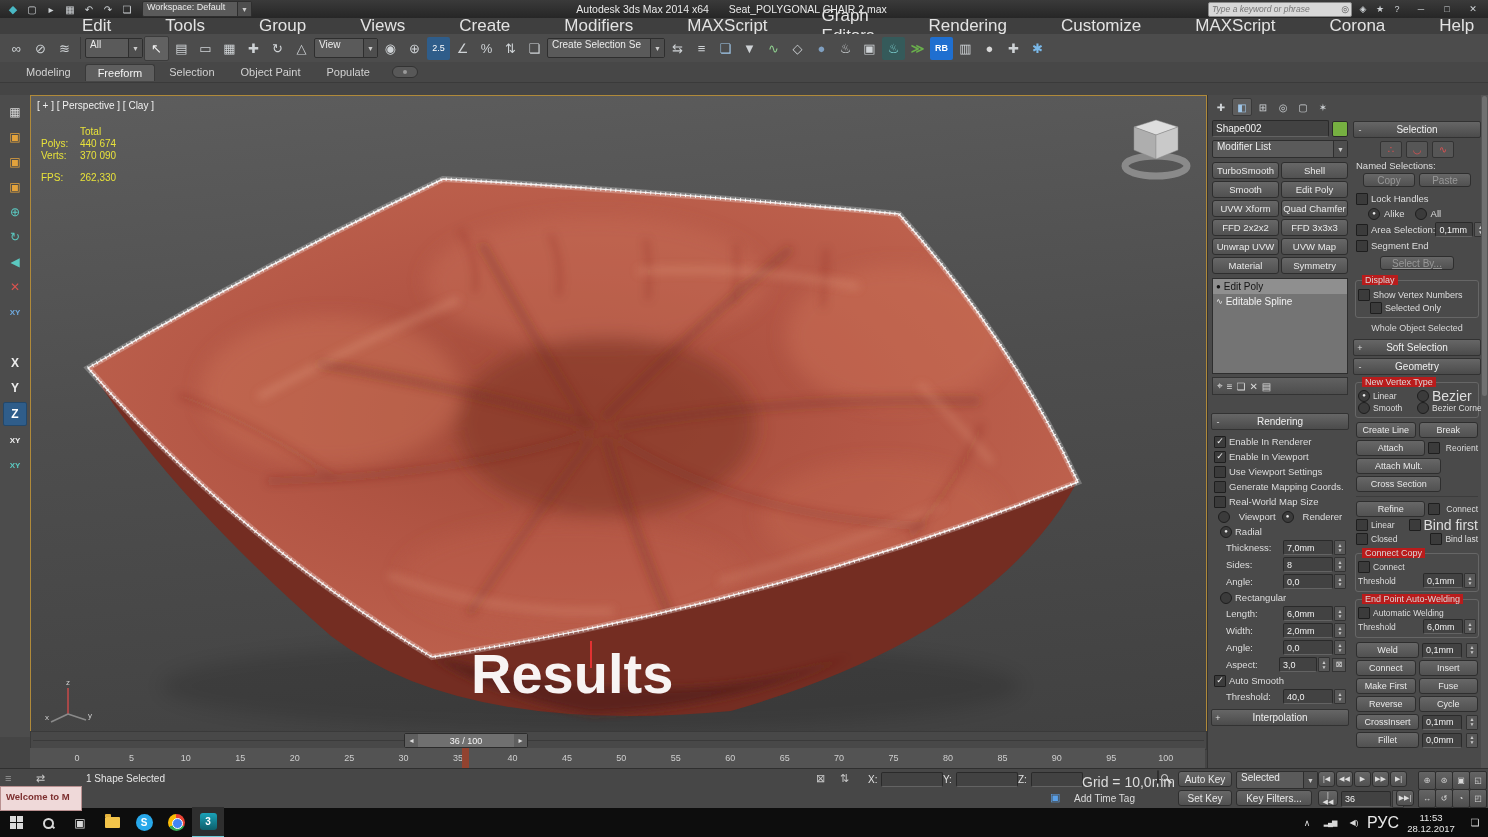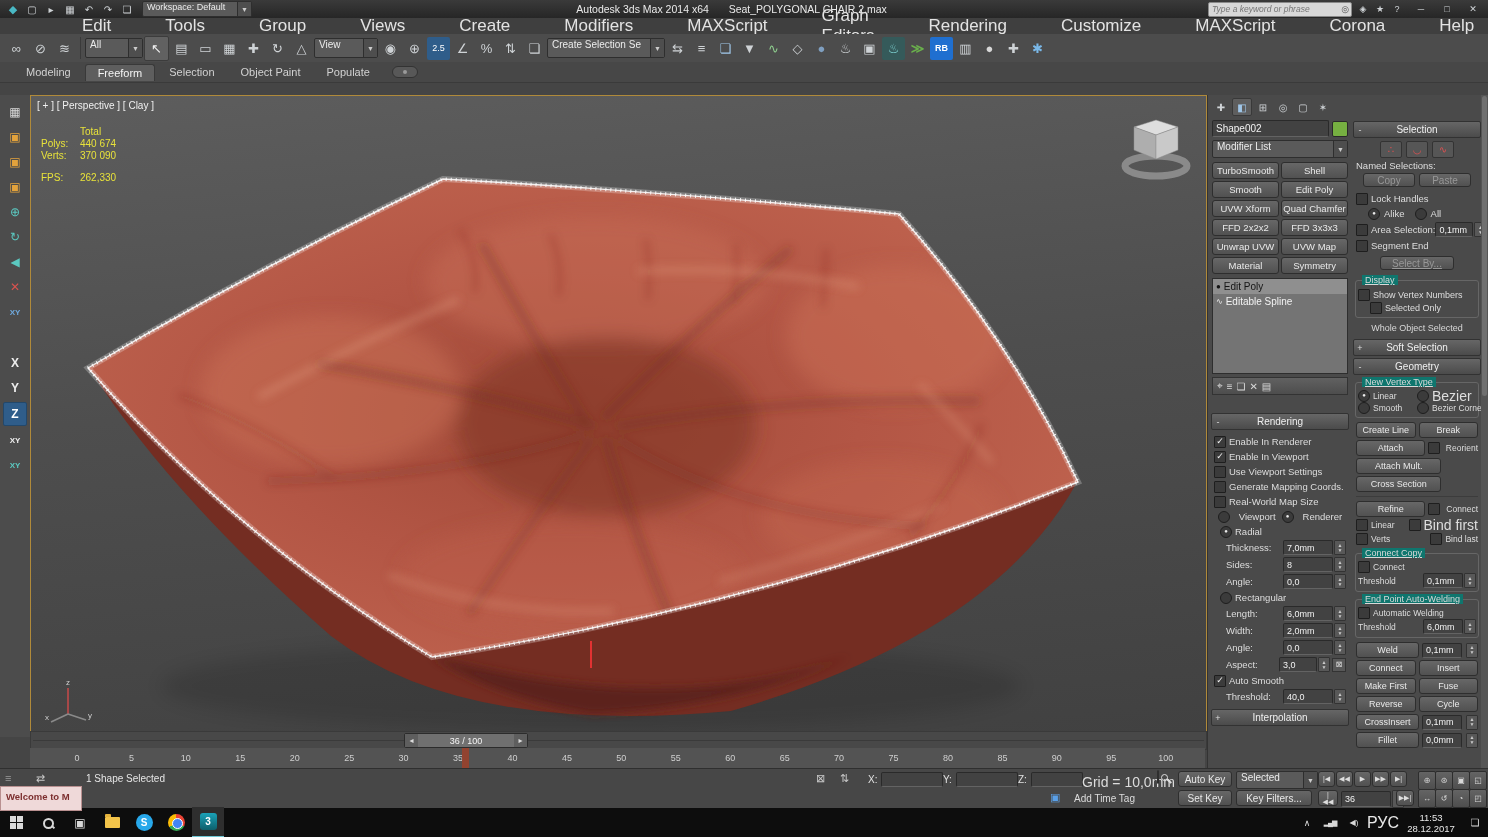--- a/index.html
+++ b/index.html
@@ -28,21 +28,21 @@
 .chk{width:10px;height:10px;background:#3b3b3b;border:1px solid #1e1e1e;color:#f4f4f4;font-size:9px;
      line-height:9px;text-align:center;flex:0 0 auto;border-radius:1px;}
 .rad{width:10px;height:10px;background:#3b3b3b;border:1px solid #1e1e1e;color:#ececec;font-size:6px;
      line-height:8px;text-align:center;border-radius:50%;flex:0 0 auto;}
 .lbl{font-size:9.5px;color:#dedede;margin-left:3px;white-space:nowrap;}
 .hdr{height:15px;background:linear-gradient(#666,#4b4b4b);border:1px solid #323232;border-radius:2px;
      display:flex;align-items:center;font-size:10px;color:#efefef;margin:2px 1px;}
 .hdr .st{width:12px;text-align:center;font-size:9px;color:#ddd;}
 .hdr .cap{flex:1;text-align:center;margin-right:12px;}
 .grp{border:1px solid #666;border-radius:3px;position:relative;margin:7px 3px 3px;padding:7px 2px 3px;}
-.grp>.cap{position:absolute;top:-6px;left:6px;background:#0f766e;padding:0 3px;font-size:9px;color:#d8d8d8;text-decoration:underline;}
+.grp>.cap{position:absolute;top:-6px;left:6px;background:#b91c1c;padding:0 3px;font-size:9px;color:#d8d8d8;}
 .prow{display:flex;align-items:center;padding:1px 4px;}
 .menu-item{padding:0 8px;font-size:17px;color:#e3e3e3;margin-left:38px;}
 .tab{padding:2px 12px;font-size:11px;color:#d2d2d2;border-radius:3px 3px 0 0;}
 .mbtn{height:17px;font-size:9.5px;white-space:nowrap;overflow:hidden;}
 .tickn{font-size:9px;color:#cfcfcf;width:18px;text-align:center;}
 .keyico{position:relative;width:16px;height:16px;background:linear-gradient(#676767,#515151);
         border:1px solid #2e2e2e;border-radius:3px;}
 .keyico::before{content:"";position:absolute;left:3px;top:3px;width:5px;height:5px;border:1.5px solid #ddd;border-radius:50%;}
 .keyico::after{content:"";position:absolute;left:8px;top:9px;width:6px;height:2px;background:#ddd;transform:rotate(40deg);}
 .mag{position:relative;width:12px;height:12px;}
@@ -293,20 +293,21 @@
       <span>262,330</span>
     </div>
 
     <svg class="abs" viewBox="0 0 78 70" style="right:10px;top:18px;width:78px;height:70px;">
       <ellipse cx="38" cy="52" rx="31" ry="10" fill="none" stroke="#9c9c9c" stroke-width="7" opacity="0.75"></ellipse>
       <polygon points="38,6 60,13 38,21 16,13" fill="#dedede" stroke="#8d8d8d" stroke-width="0.5"></polygon>
       <polygon points="16,13 38,21 38,45 16,36" fill="#aeaeae" stroke="#8d8d8d" stroke-width="0.5"></polygon>
       <polygon points="60,13 38,21 38,45 60,36" fill="#c9c9c9" stroke="#8d8d8d" stroke-width="0.5"></polygon>
     </svg>
 
+    <div class="abs" style="left:440px;top:545px;font-size:56px;font-weight:bold;color:rgba(255,255,255,0.95);font-family:'Liberation Sans',sans-serif;">Results</div>
 
     <svg class="abs" viewBox="0 0 50 48" style="left:12px;bottom:8px;width:50px;height:48px;">
       <line x1="25" y1="38" x2="25" y2="12" stroke="#c94a4a" stroke-width="1.5"></line>
       <line x1="25" y1="38" x2="8" y2="46" stroke="#8a8a8a" stroke-width="1.5"></line>
       <line x1="25" y1="38" x2="43" y2="44" stroke="#8a8a8a" stroke-width="1.5"></line>
       <text x="23" y="9" font-size="8" fill="#cfcfcf" font-family="Liberation Sans">z</text>
       <text x="2" y="44" font-size="8" fill="#cfcfcf" font-family="Liberation Sans">x</text>
       <text x="45" y="42" font-size="8" fill="#cfcfcf" font-family="Liberation Sans">y</text>
     </svg>
   </div>
@@ -622,21 +623,21 @@
       <span class="lbl" style="font-size:8.5px;">Connect</span>
     </div>
     <div class="prow" style="height:12px;">
       <span class="chk"></span>
       <span class="lbl" style="font-size:8.5px;flex:1;">Linear</span>
       <span class="chk"></span>
       <span class="lbl" style="font-size:14px;">Bind first</span>
     </div>
     <div class="prow" style="height:12px;">
       <span class="chk"></span>
-      <span class="lbl" style="font-size:8.5px;flex:1;">Verts</span>
+      <span class="lbl" style="font-size:8.5px;flex:1;">Closed</span>
       <span class="chk"></span>
       <span class="lbl" style="font-size:8.5px;">Bind last</span>
     </div>
 
     <div class="grp">
       <span class="cap">Connect Copy</span>
       <div class="prow" style="height:12px;padding:0;">
         <span class="chk"></span>
         <span class="lbl" style="font-size:8.5px;">Connect</span>
       </div>

